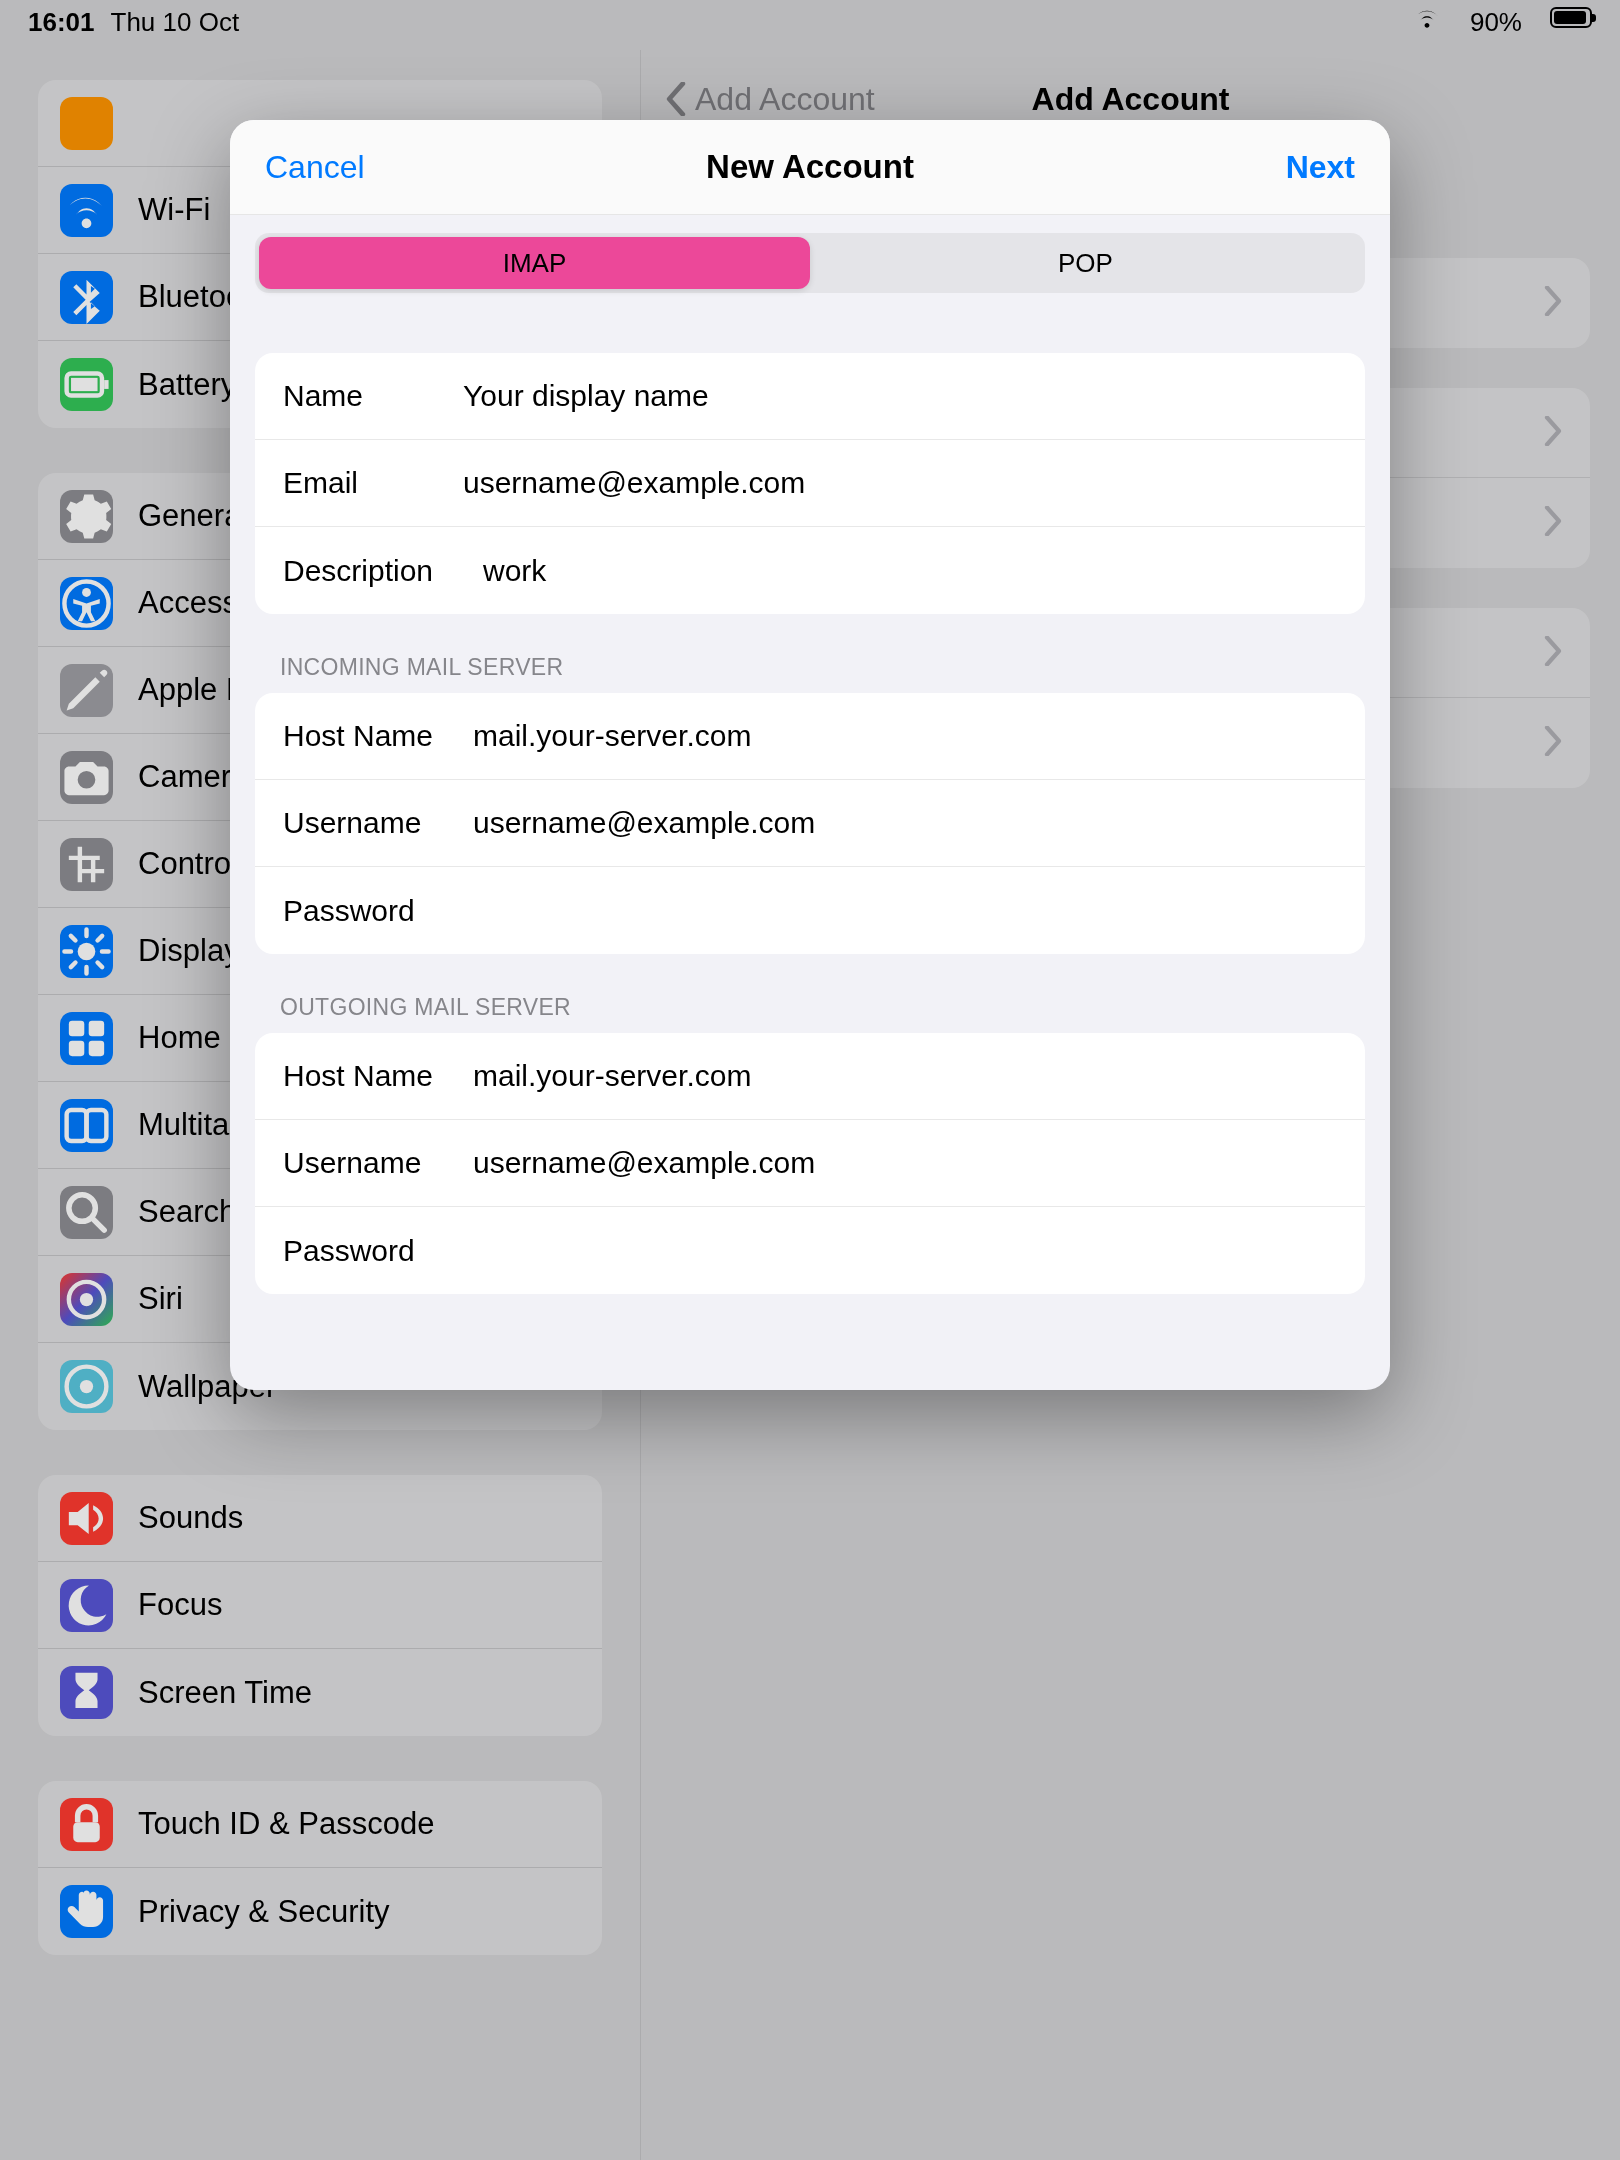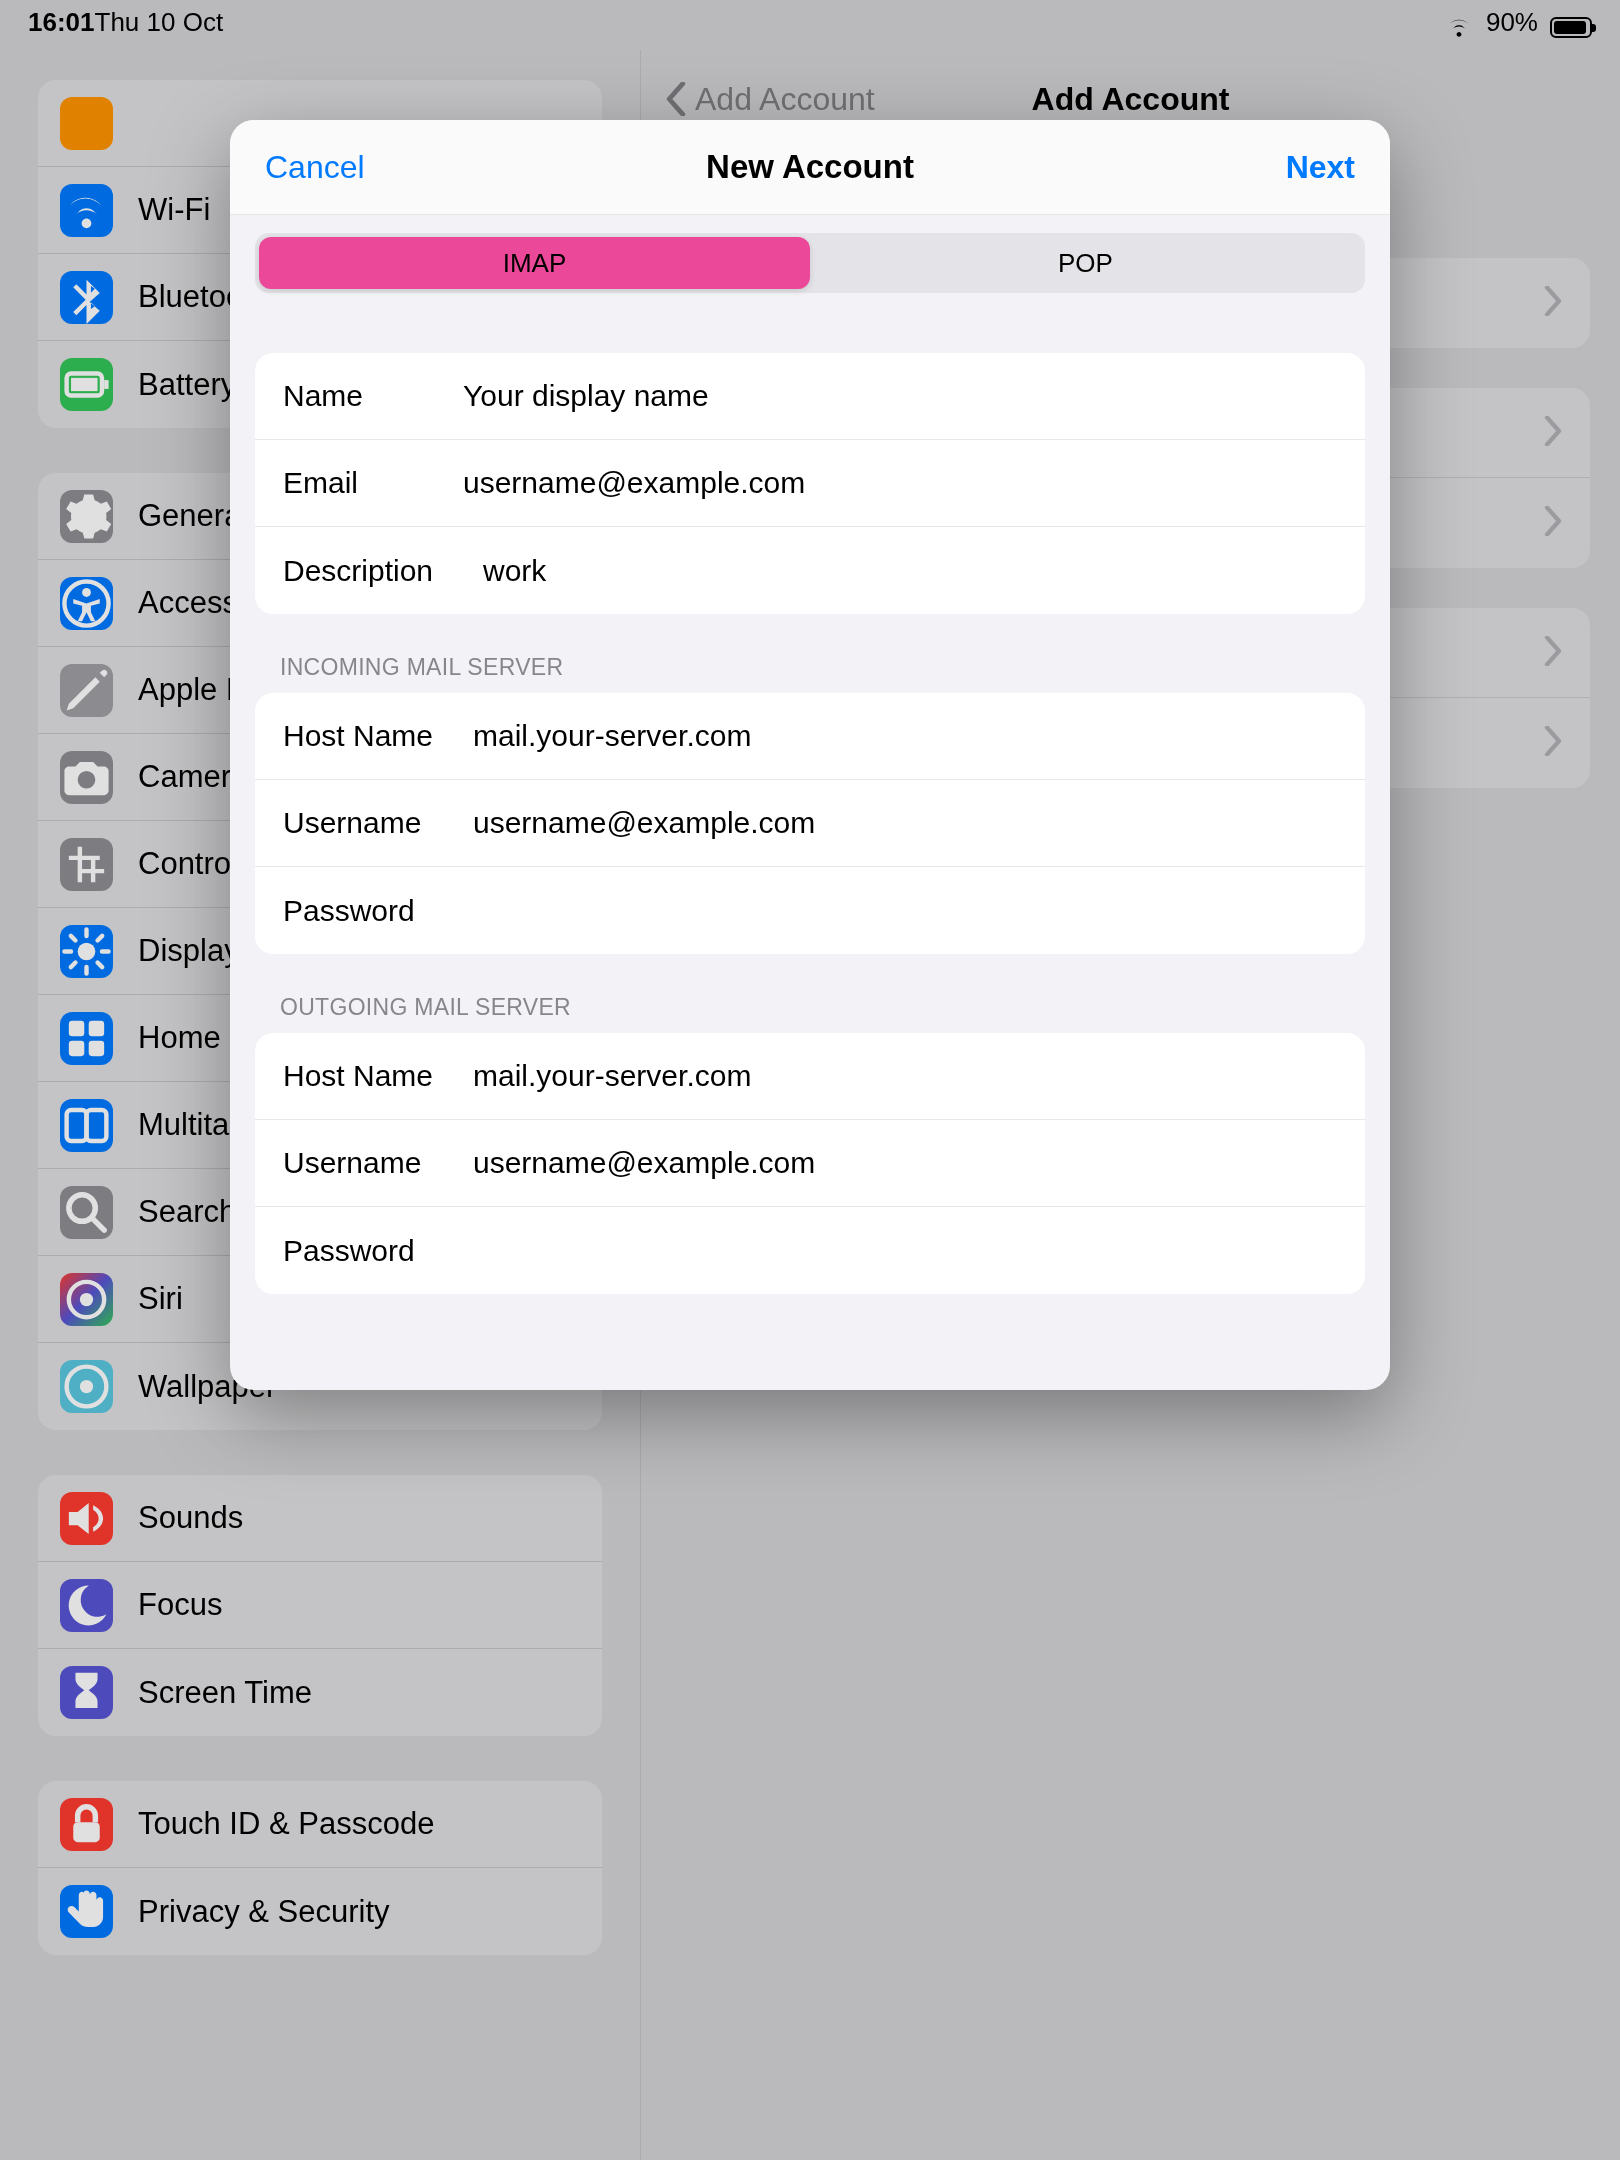--- a/index.html
+++ b/index.html
@@ -2,23 +2,23 @@
 <html><head>
 <meta charset="utf-8">
 <style>
 *{box-sizing:border-box;margin:0;padding:0;font-family:-apple-system,"SF Pro Text","Helvetica Neue",Arial,sans-serif}
 html,body{width:1620px;height:2160px;overflow:hidden;background:#d4d4d6}
 .root{position:relative;width:1620px;height:2160px}
 .dimmer{position:absolute;inset:0;background:rgba(0,0,0,.12);pointer-events:none}
 
 
 .status{position:absolute;top:0;left:0;right:0;height:45px;display:flex;align-items:center;padding:0 28px;color:#000;font-size:26px;background:transparent}
-.status .left{display:flex;align-items:baseline}
+.status .left{display:flex;gap:16px;align-items:baseline}
 .status .left b{font-weight:600}
-.status .right{margin-left:auto;display:flex;align-items:flex-end;gap:12px}
+.status .right{margin-left:auto;display:flex;align-items:flex-start;gap:28px}
 .batt{display:inline-flex;align-items:center}
 .batt .shell{width:42px;height:21px;border:2.5px solid #000;border-radius:6px;position:relative}
 .batt .shell::after{content:"";position:absolute;right:-6px;top:5px;width:4px;height:8px;background:#000;border-radius:0 3px 3px 0}
 .batt .fill{position:absolute;inset:2px auto 2px 2px;width:85%;background:#000;border-radius:3px}
 .wifi{width:30px;height:22px}
 
 
 .split{position:absolute;top:50px;left:0;right:0;bottom:0;display:flex}
 .sidebar{width:640px;height:100%;padding:30px 0px 0 0;overflow:hidden}
 .sidebar h1{font-size:50px;font-weight:700;padding:10px 0 30px 250px}

